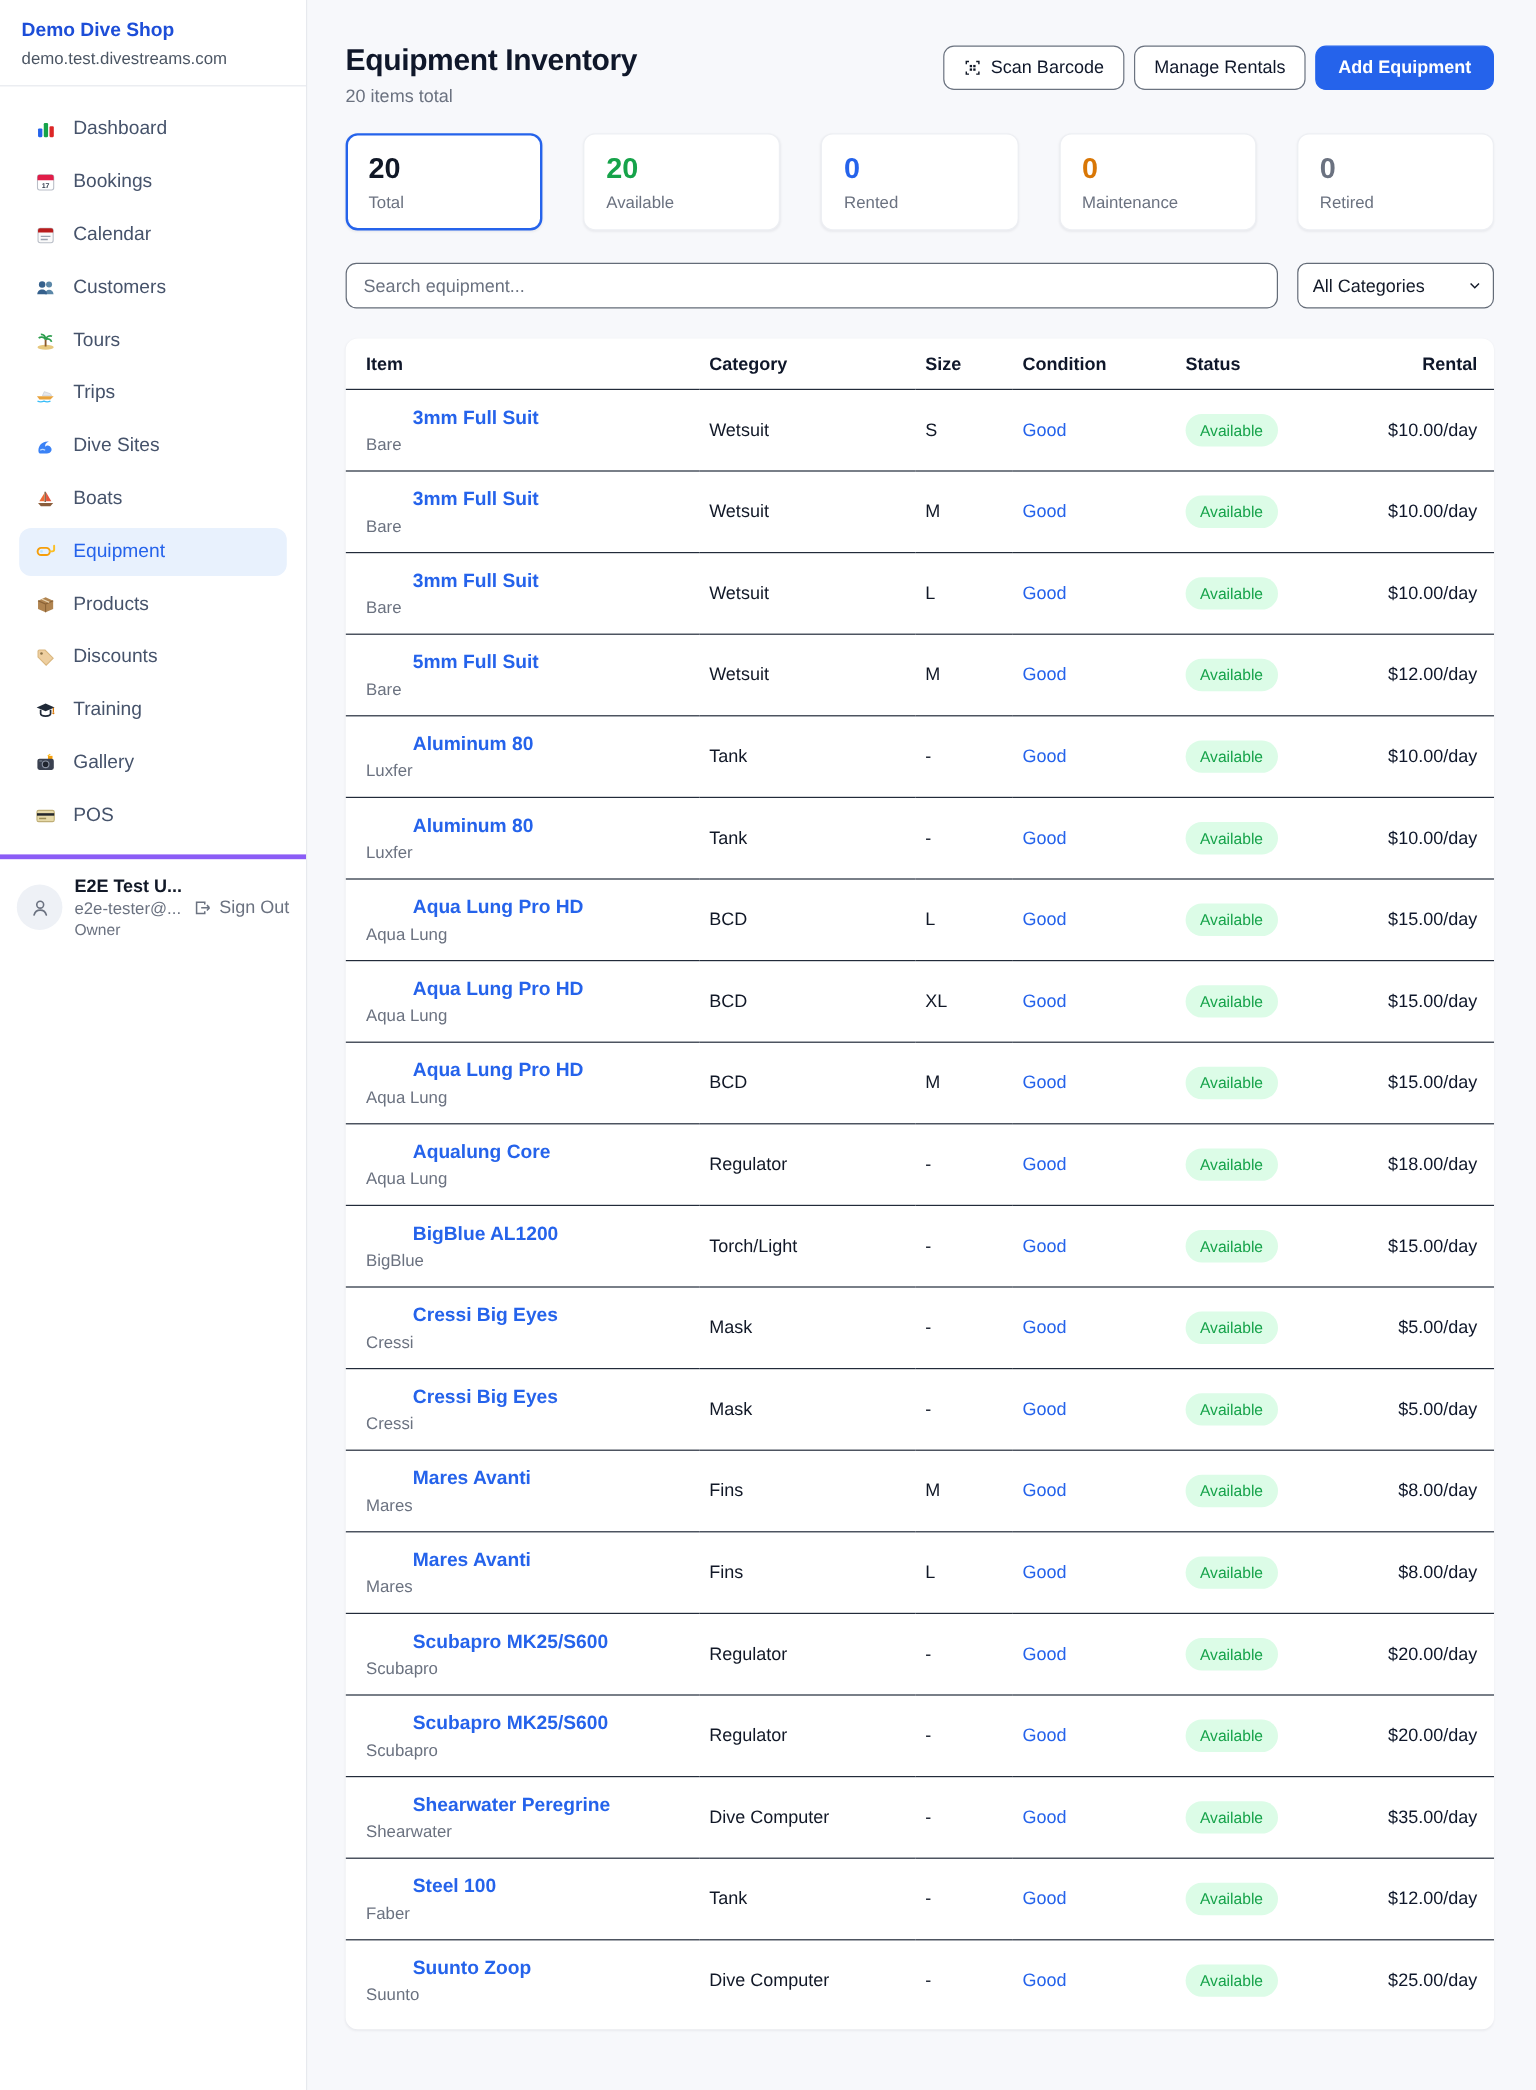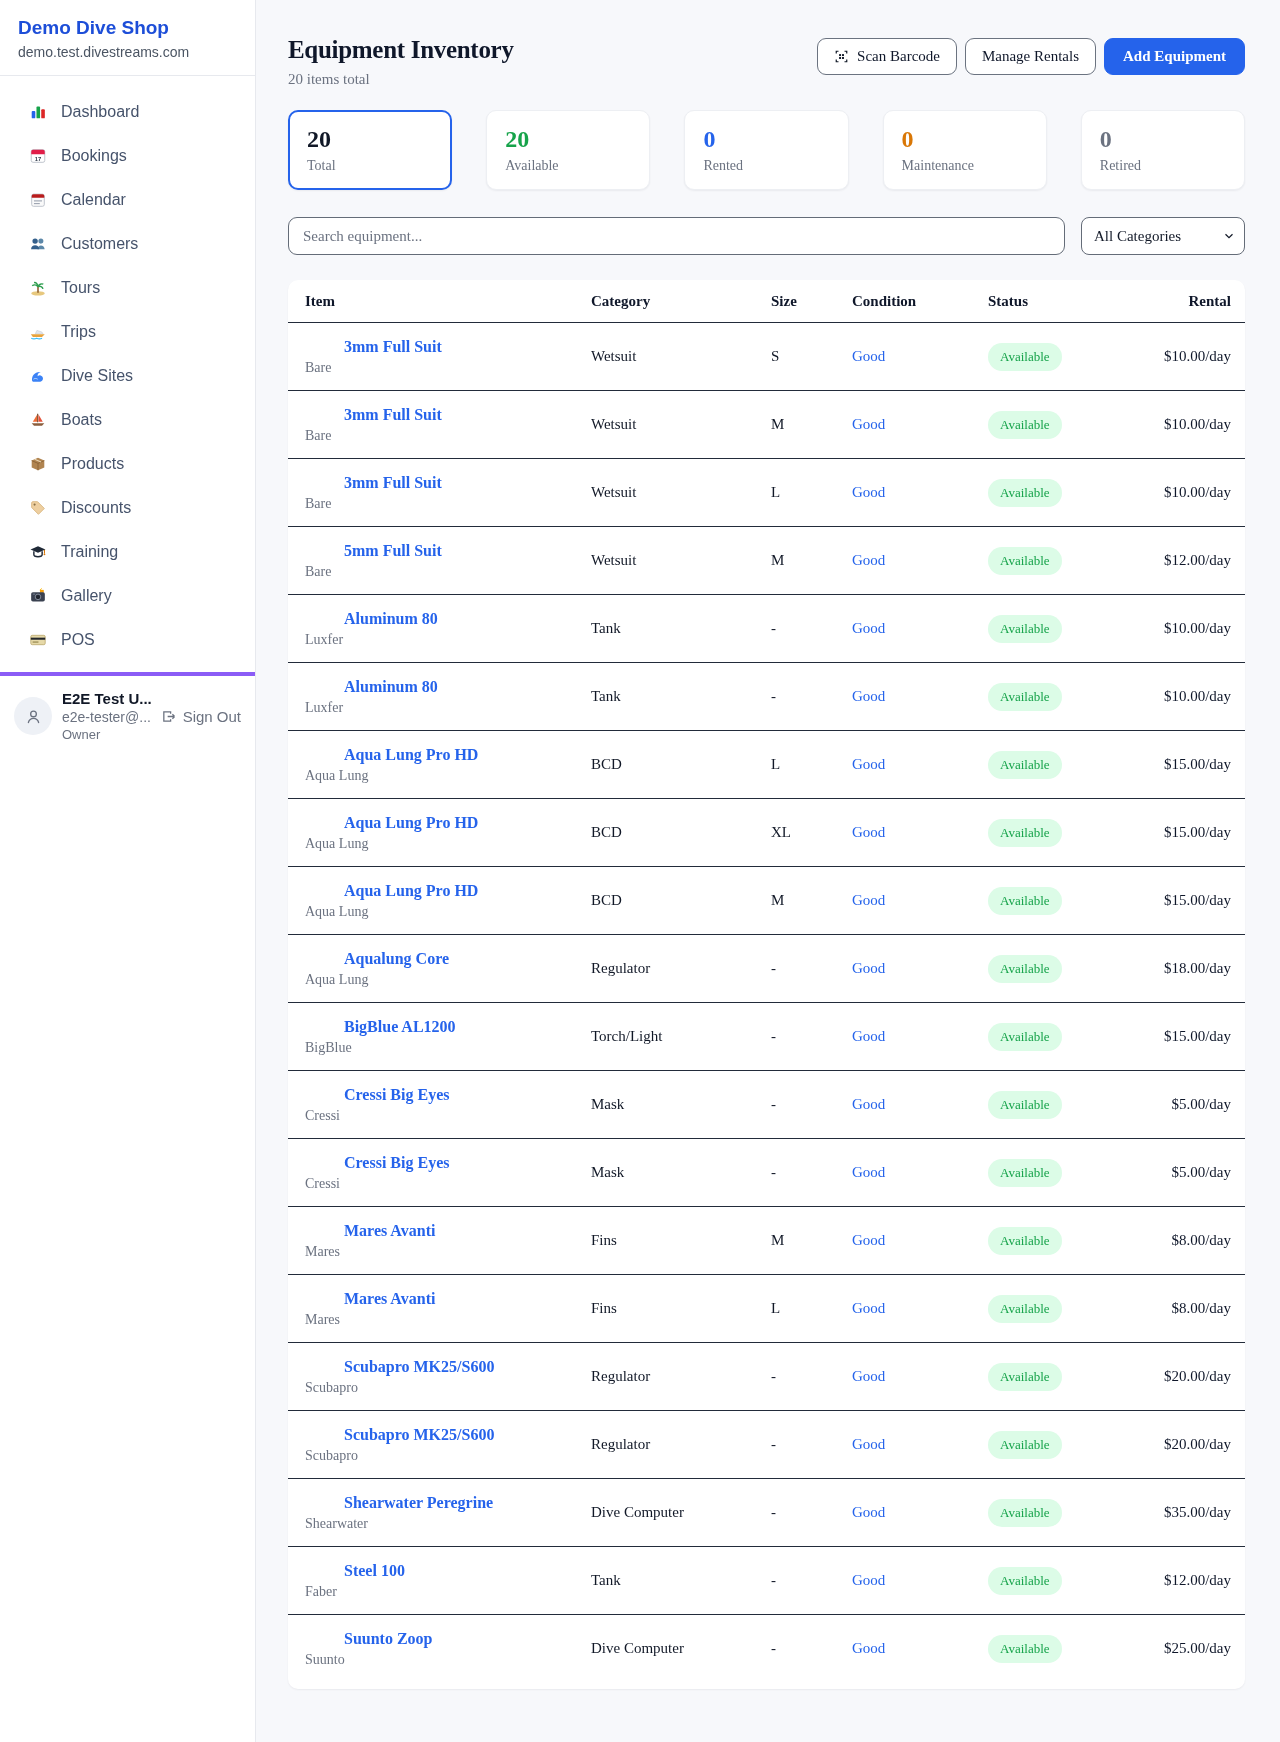--- a/index.html
+++ b/index.html
@@ -8,38 +8,38 @@
     background:#f7f8fb;
     font-family:"Liberation Sans", sans-serif;
     color:#111827;
     position:relative;
     overflow:hidden;
   }
   
   .sidebar{ position:absolute; left:0; top:0; bottom:0; width:256px; background:#fff;
     border-right:1px solid #e7e9ee; }
   .brand-block{ padding:17px 18px 15px; border-bottom:1px solid #e7e9ee; }
-  .brand{ color:#1d4ed8; font-size:19px; font-weight:bold; }
+  .brand{ color:#1d4ed8; font-size:16px; font-weight:bold; }
   .domain{ color:#4b5563; font-size:14px; margin-top:5px; }
   .nav{ padding:16px 16px 6px; }
   .nav-item{ display:flex; align-items:center; gap:13px; height:40px; margin-bottom:4px;
     padding:0 12px; border-radius:10px; color:#46536b; font-size:16px; cursor:pointer; }
   .nav-item.active{ background:#e8f1fd; color:#2563eb; }
   .nav-icon{ width:20px; height:20px; display:flex; align-items:center; justify-content:center; flex:0 0 20px; }
   .user-footer{ display:flex; align-items:center; gap:10px; padding:14px 14px; border-top:4px solid #8b5cf6; margin-top:2px; }
   .avatar{ width:38px; height:38px; border-radius:50%; background:#eef1f6; display:flex;
     align-items:center; justify-content:center; flex:0 0 38px; }
   .user-meta{ min-width:0; }
   .user-name{ font-size:15px; font-weight:bold; color:#111827; white-space:nowrap; }
   .user-email{ font-size:14px; color:#6b7280; margin-top:2px; white-space:nowrap; }
   .user-role{ font-size:13px; color:#6b7280; margin-top:2px; }
   .signout{ margin-left:auto; display:flex; gap:6px; align-items:center; color:#6b7280;
     font-size:15px; cursor:pointer; white-space:nowrap; }
   
-  .main{ margin-left:256px; padding:36px 35px 0 32px;font-family:Liberation Serif, serif; }
+  .main{ margin-left:256px; padding:36px 35px 0 32px; }
   .page-header{ display:flex; justify-content:space-between; align-items:flex-start; }
   .page-title{ font-size:25px; font-weight:bold; color:#0f172a; letter-spacing:-0.3px; }
   .page-sub{ font-size:15px; color:#6b7280; margin-top:7px; }
   .header-actions{ display:flex; gap:8px; margin-top:2px; }
   .btn{ display:flex; align-items:center; gap:8px; height:37px; border-radius:9px;
     font-size:15px; cursor:pointer; font-family:inherit; }
   .btn-outline{ background:#fff; border:1px solid #6b7380; padding:0 16px; color:#0f172a; }
   .btn-primary{ background:#2563eb; border:1px solid #2563eb; padding:0 18px; color:#fff; font-weight:bold; }
   
   .stats{ display:flex; gap:34px; margin-top:22px;align-items:center; }
@@ -169,20 +169,30 @@
           <svg viewBox="0 0 20 20" width="18" height="18">
             <path d="M9.6 3v9.5" stroke="#6b4b2a" stroke-width="1.2"></path>
             <path d="M9 4.2L4.2 12H9z" fill="#ef6c35"></path>
             <path d="M10.4 3.6L15.3 12h-4.9z" fill="#e4533b"></path>
             <path d="M3 13.5h14l-2.6 3H5.6z" fill="#8b5e3c"></path>
           </svg>
         </span>
         <span>Boats</span>
       </div>
 
+      <div class="nav-item active">
+        <span class="nav-icon">
+          <svg viewBox="0 0 20 20" width="18" height="18">
+            <rect x="2.6" y="6.2" width="11.3" height="6.6" rx="3.3" fill="none" stroke="#f59e0b" stroke-width="1.8"></rect>
+            <path d="M13.9 9.4h2.4c.9 0 1.6-.7 1.6-1.6V4.2" stroke="#fbbf24" stroke-width="1.8" fill="none" stroke-linecap="round"></path>
+            <circle cx="6.2" cy="9.5" r="1.3" fill="#bae6fd"></circle>
+          </svg>
+        </span>
+        <span>Equipment</span>
+      </div>
 
       <div class="nav-item">
         <span class="nav-icon">
           <svg viewBox="0 0 20 20" width="18" height="18">
             <path d="M3 6.2L10 3l7 3.2v7.6L10 17l-7-3.2z" fill="#b08450"></path>
             <path d="M3 6.2l7 3.1 7-3.1M10 9.3V17" stroke="#8a6236" stroke-width="1" fill="none"></path>
             <path d="M6.4 4.6l7 3.1" stroke="#e8d3b0" stroke-width="1.2"></path>
           </svg>
         </span>
         <span>Products</span>

